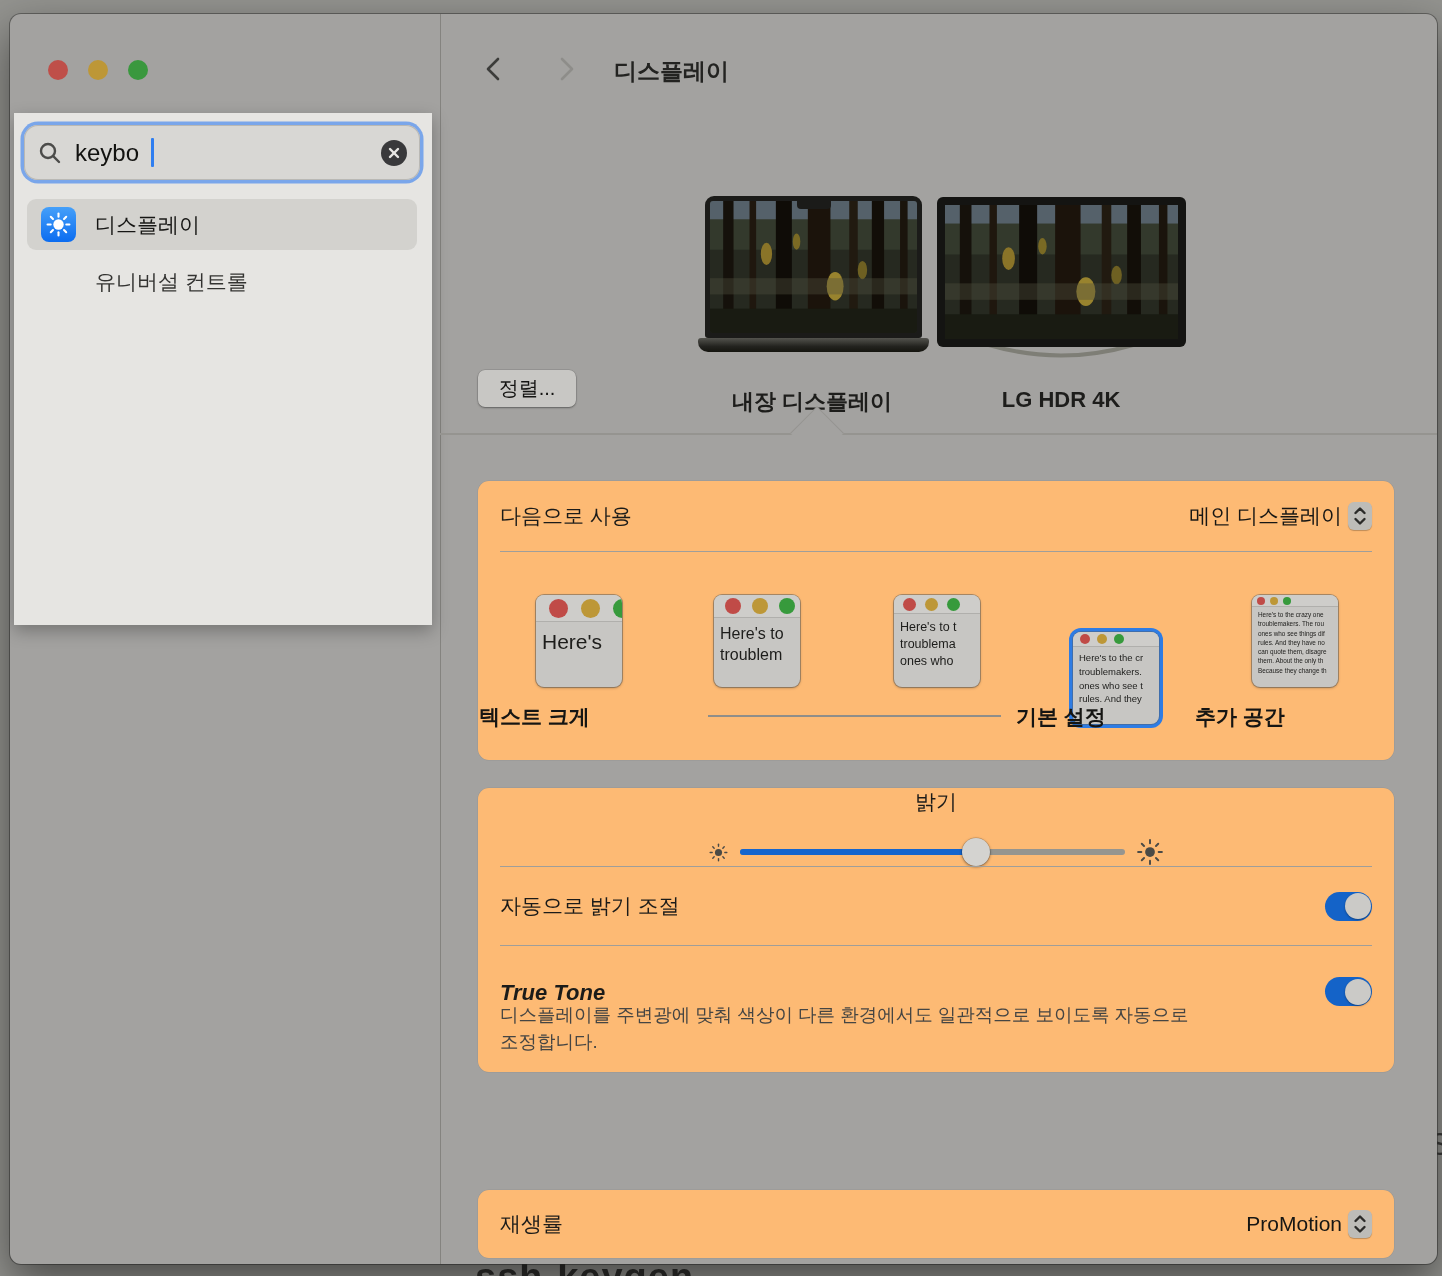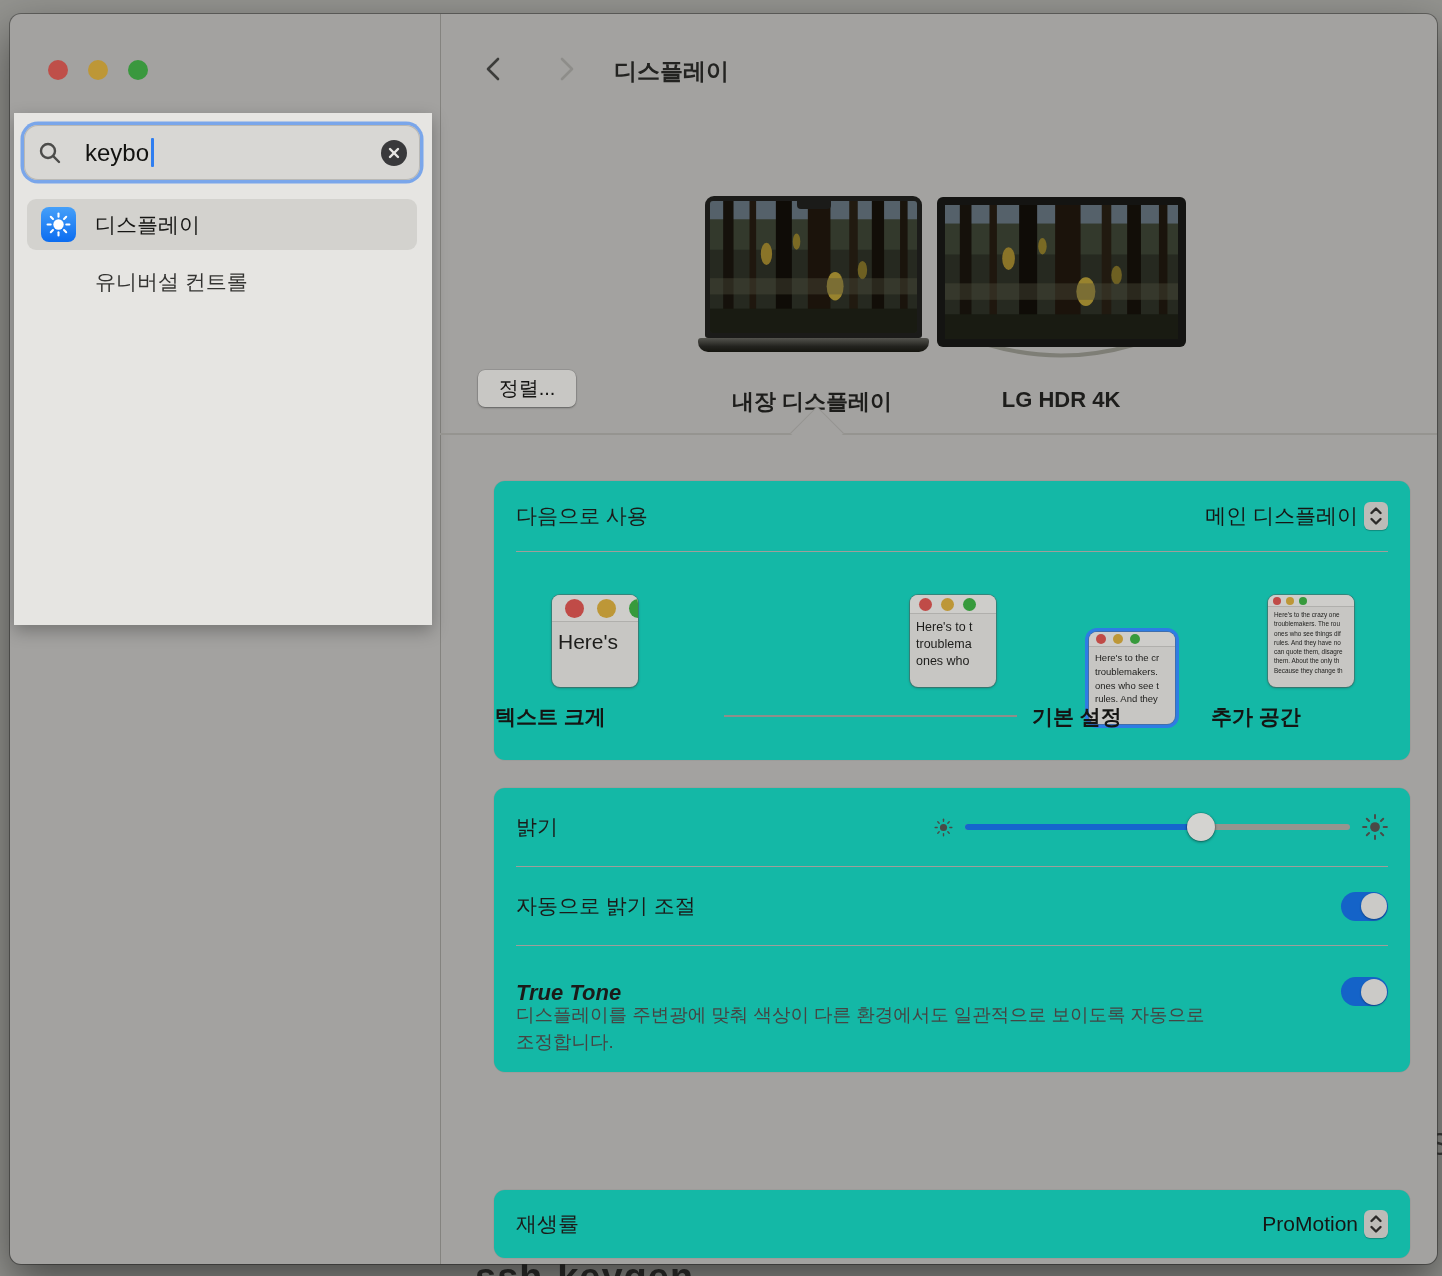--- a/index.html
+++ b/index.html
@@ -39,21 +39,21 @@
   }
   .search-field{
     position:absolute; left:10px; top:12px; width:396px; height:55px;
     background:#d8d7d4; border-radius:14px;
     box-shadow:0 0 0 1px #b9b8b4 inset, 0 0 0 3.5px #7aa6ea;
     display:flex; align-items:center; padding:0 14px;
   }
   .search-glyph{ width:24px; height:24px; flex:0 0 auto; }
   .search-input{
     border:none; outline:none; background:transparent;
-    font-family:inherit; font-size:24px; color:#121210; width:240px; margin-left:23px;
+    font-family:inherit; font-size:24px; color:#121210; width:240px; margin-left:13px;
   }
   .caret{ position:absolute; left:127px; top:13px; width:3px; height:29px; background:#2f7ef0; border-radius:1px; }
   .clear-btn{
     position:absolute; right:13px; top:50%; transform:translateY(-50%);
     width:26px; height:26px; border-radius:50%; background:#39393b;
     display:flex; align-items:center; justify-content:center;
   }
   .result-row{
     position:absolute; left:13px; width:390px; height:51px; border-radius:9px;
     display:flex; align-items:center; padding:0 10px;
@@ -100,21 +100,21 @@
   }
   
   .h-divider{ position:absolute; left:430px; top:419px; width:997px; height:1.5px; background:#959490; }
   .sel-caret{
     position:absolute; left:788px; top:400px; width:38px; height:38px;
     transform:rotate(45deg); background:#a3a2a0;
     border-top:1.5px solid #959490; border-left:1.5px solid #959490; z-index:1;
   }
   
   .card{
-    position:absolute; left:484px; width:916px; background:#14b8a6;
+    position:absolute; left:468px; width:916px; background:#fdba74;
     border-radius:11px; box-shadow:0 0 0 .5px rgba(0,0,0,.07);
   }
   .card-1{ top:467px; height:279px; }
   .card-2{ top:774px; height:284px; }
   .card-3{ top:1086px; height:68px; }
   .card-4{ top:1176px; height:68px; }
   .row{ display:flex; align-items:center; justify-content:space-between; padding:0 22px; position:relative; }
   .row-label{ font-size:21px; color:#1b1b19; }
   .row-inline-divider{ position:absolute; left:22px; right:22px; height:1px; background:#9f9e9a; }
   .select-group{ display:flex; align-items:center; gap:6px; }
@@ -146,21 +146,21 @@
   .thumb-5 .tbar{ height:12px; padding-left:5px; gap:5px; }  .thumb-5 .tdot{ width:8px; height:8px; }
   .thumb-1 .ttext{ font-size:21px; line-height:1.15; padding-top:8px; }
   .thumb-2 .ttext{ font-size:16px; line-height:1.3; padding-top:6px; }
   .thumb-3 .ttext{ font-size:12.5px; line-height:1.35; padding-top:5px; }
   .thumb-4 .ttext{ font-size:9.5px; line-height:1.45; padding-top:4px; }
   .thumb-5 .ttext{ font-size:6.4px; line-height:1.45; }
   .size-label{ position:absolute; top:222px; font-size:21px; font-weight:bold; color:#151513; width:200px; }
   .size-label.l1{ left:1px; } .size-label.l4{ left:538px; } .size-label.l5{ left:717px; }
   .size-connector{ position:absolute; left:230px; top:234px; width:293px; height:1.5px; background:#8f8e8a; }
   
-  .row-brightness{ height:78px; }
+  .row-brightness{ height:78px;flex-direction:column; }
   .card-2 .div1{ top:78px; }
   .row-auto{ position:absolute; top:79px; left:0; right:0; height:78px;gap:38px; }
   .card-2 .div2{ top:157px; }
   .row-truetone{ position:absolute; top:158px; left:0; right:0; height:60px; align-items:flex-end;font-style:italic; }
   .tt-title{ font-size:22px; font-weight:bold; color:#1b1b19; }
   .tt-desc{
     position:absolute; left:22px; top:214px; width:790px;
     font-size:18.5px; line-height:1.45; color:#454543; white-space:pre-line;
   }
   
@@ -318,20 +318,29 @@
     </div>
     <div class="row-inline-divider"></div>
 
     <div class="thumb thumb-1">
       <div class="tbar">
         <span class="tdot td-red"></span>
           <span class="tdot td-yel"></span>
           <span class="tdot td-grn"></span>
       </div>
       <div class="ttext">Here's</div>
+    </div>
+    <div class="thumb thumb-2">
+      <div class="tbar">
+        <span class="tdot td-red"></span>
+          <span class="tdot td-yel"></span>
+          <span class="tdot td-grn"></span>
+      </div>
+      <div class="ttext">Here's to
+troublem</div>
     </div>
     <div class="thumb thumb-3">
       <div class="tbar">
         <span class="tdot td-red"></span>
           <span class="tdot td-yel"></span>
           <span class="tdot td-grn"></span>
       </div>
       <div class="ttext">Here's to t
 troublema
 ones who</div>

